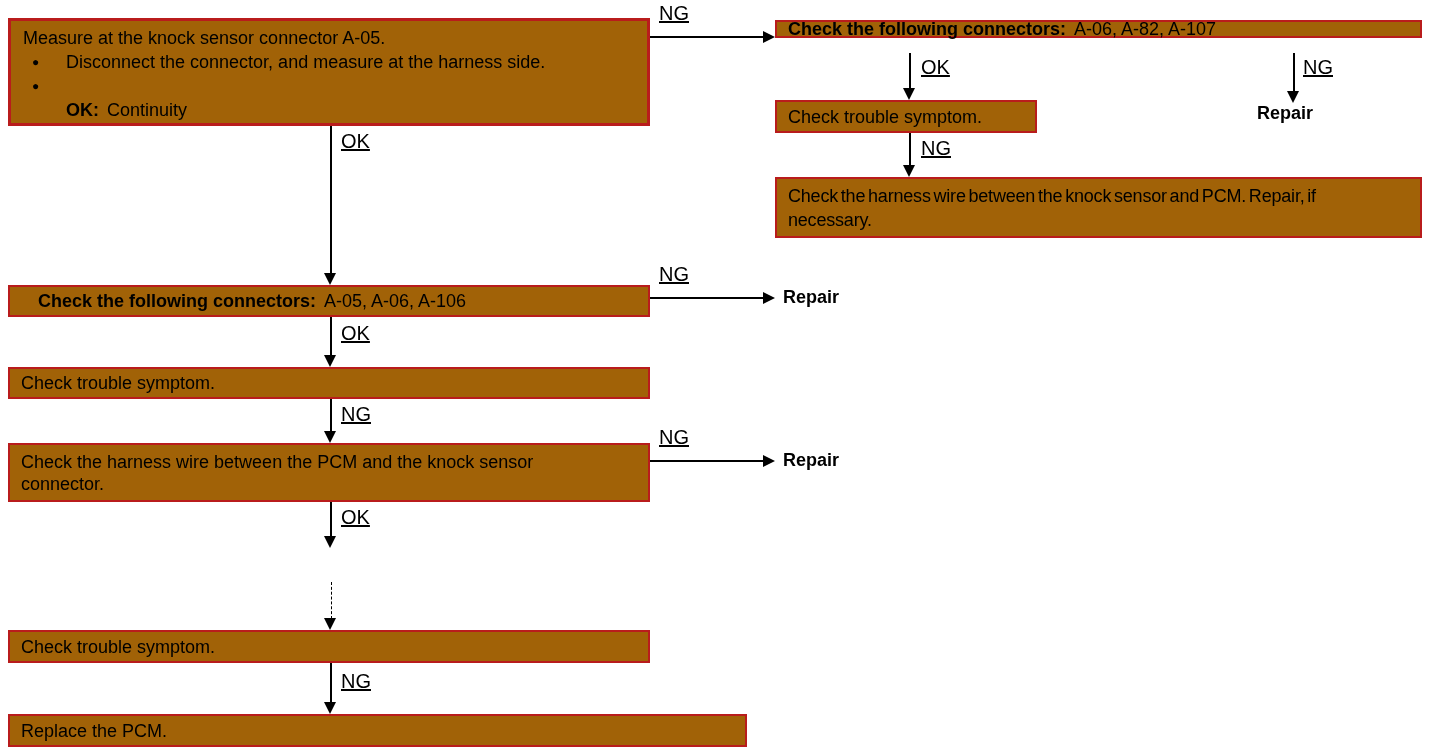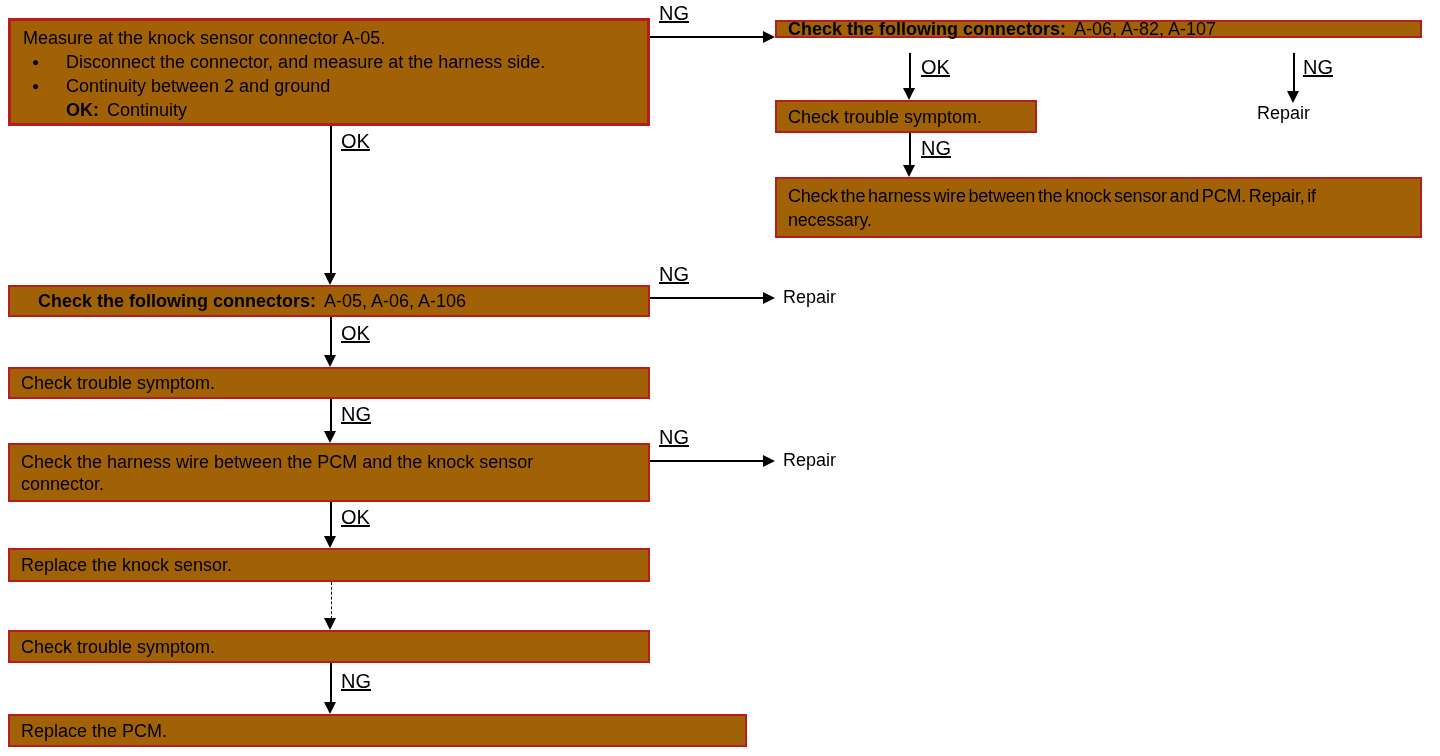--- a/index.html
+++ b/index.html
@@ -21,57 +21,53 @@
   .bold{font-weight:700;}
   .gap{display:inline-block;width:8px;}
   .narrow{max-width:560px;}
   .narrow-r{max-width:602px;word-spacing:-2px;letter-spacing:-0.2px;line-height:24px;}
   .vline{position:absolute;width:2px;background:#000;}
   .vdash{position:absolute;width:0;border-left:1px dashed #000;}
   .hline{position:absolute;height:2px;background:#000;}
   .ah-down{position:absolute;width:0;height:0;border-left:6px solid transparent;border-right:6px solid transparent;border-top:12px solid #000;}
   .ah-right{position:absolute;width:0;height:0;border-top:6px solid transparent;border-bottom:6px solid transparent;border-left:12px solid #000;}
   .lbl{position:absolute;font-size:20px;line-height:20px;text-decoration:underline;}
-  .repair{position:absolute;font-size:18px;font-weight:400;line-height:20px;}
+  .repair{position:absolute;font-size:18px;font-weight:700;line-height:20px;}
 </style>
 </head>
 <body>
 
 <div class="canvas">
 
   <div class="box thick b1" style="left:8px;top:18px;width:642px;height:108px;">
     <div class="title">Measure at the knock sensor connector A-05.</div>
     <div class="bullet-row">
       <span class="dot">●</span>
       <span>Disconnect the connector, and measure at the harness side.</span>
     </div>
     <div class="bullet-row">
       <span class="dot">●</span>
-      <span>Continuity between 2 and ground</span>
     </div>
     <div class="ok-row">
       <span class="bold">OK:</span><span class="gap"></span><span>Continuity</span>
     </div>
   </div>
 
   <div class="box" style="left:8px;top:285px;width:642px;height:32px;padding-left:28px;">
     <span><span class="bold">Check the following connectors:</span><span class="gap"></span><span>A-05, A-06, A-106</span></span>
   </div>
 
   <div class="box" style="left:8px;top:367px;width:642px;height:32px;">
     <span>Check trouble symptom.</span>
   </div>
 
   <div class="box" style="left:8px;top:443px;width:642px;height:59px;">
     <span class="narrow">Check the harness wire between the PCM and the knock sensor connector.</span>
   </div>
 
-  <div class="box" style="left:8px;top:548px;width:642px;height:34px;">
-    <span>Replace the knock sensor.</span>
-  </div>
 
   <div class="box" style="left:8px;top:630px;width:642px;height:33px;">
     <span>Check trouble symptom.</span>
   </div>
 
   <div class="box" style="left:8px;top:714px;width:739px;height:33px;">
     <span>Replace the PCM.</span>
   </div>
 
   <div class="box" style="left:775px;top:20px;width:647px;height:18px;">

